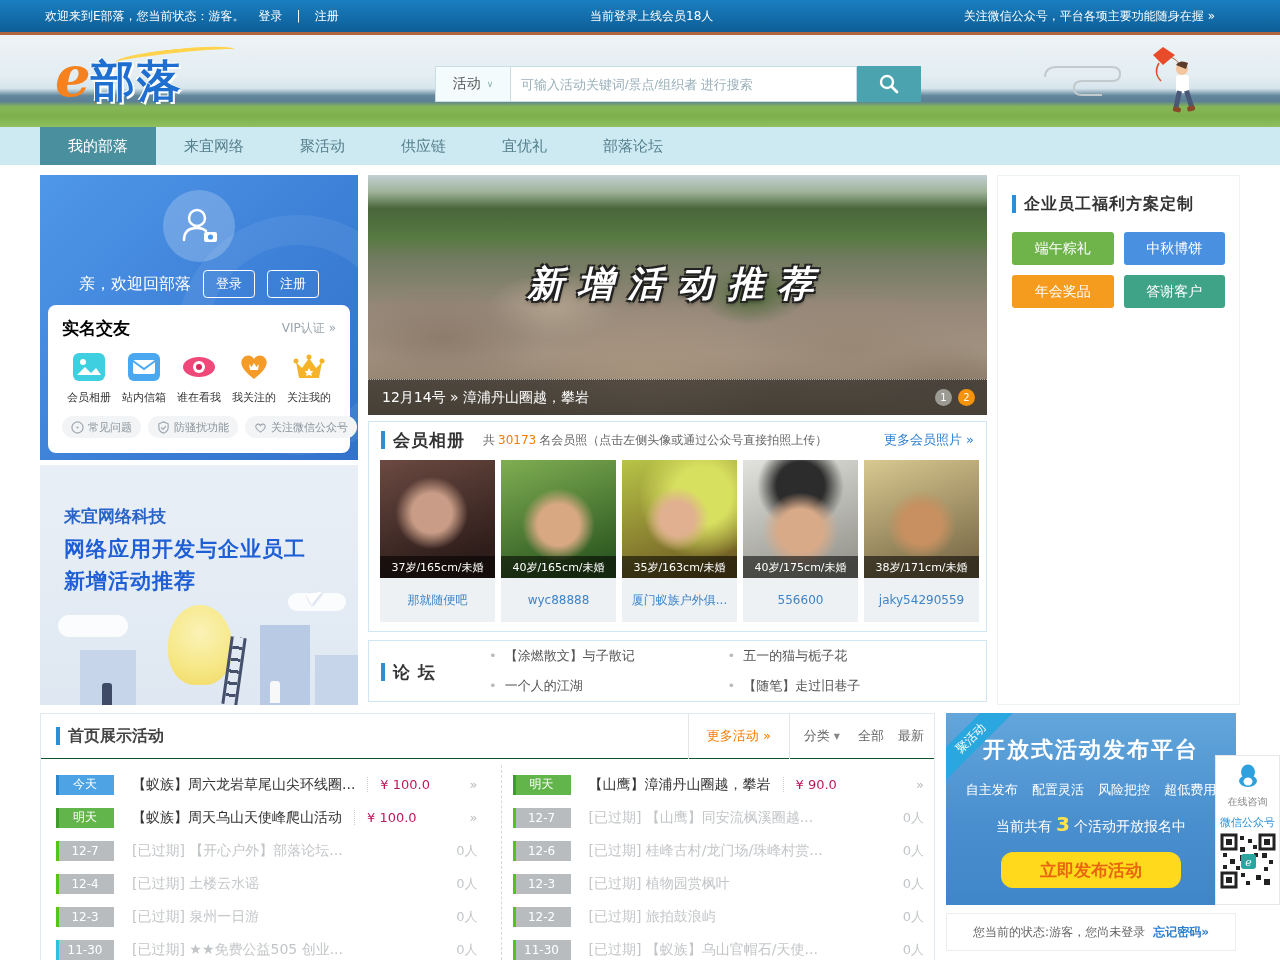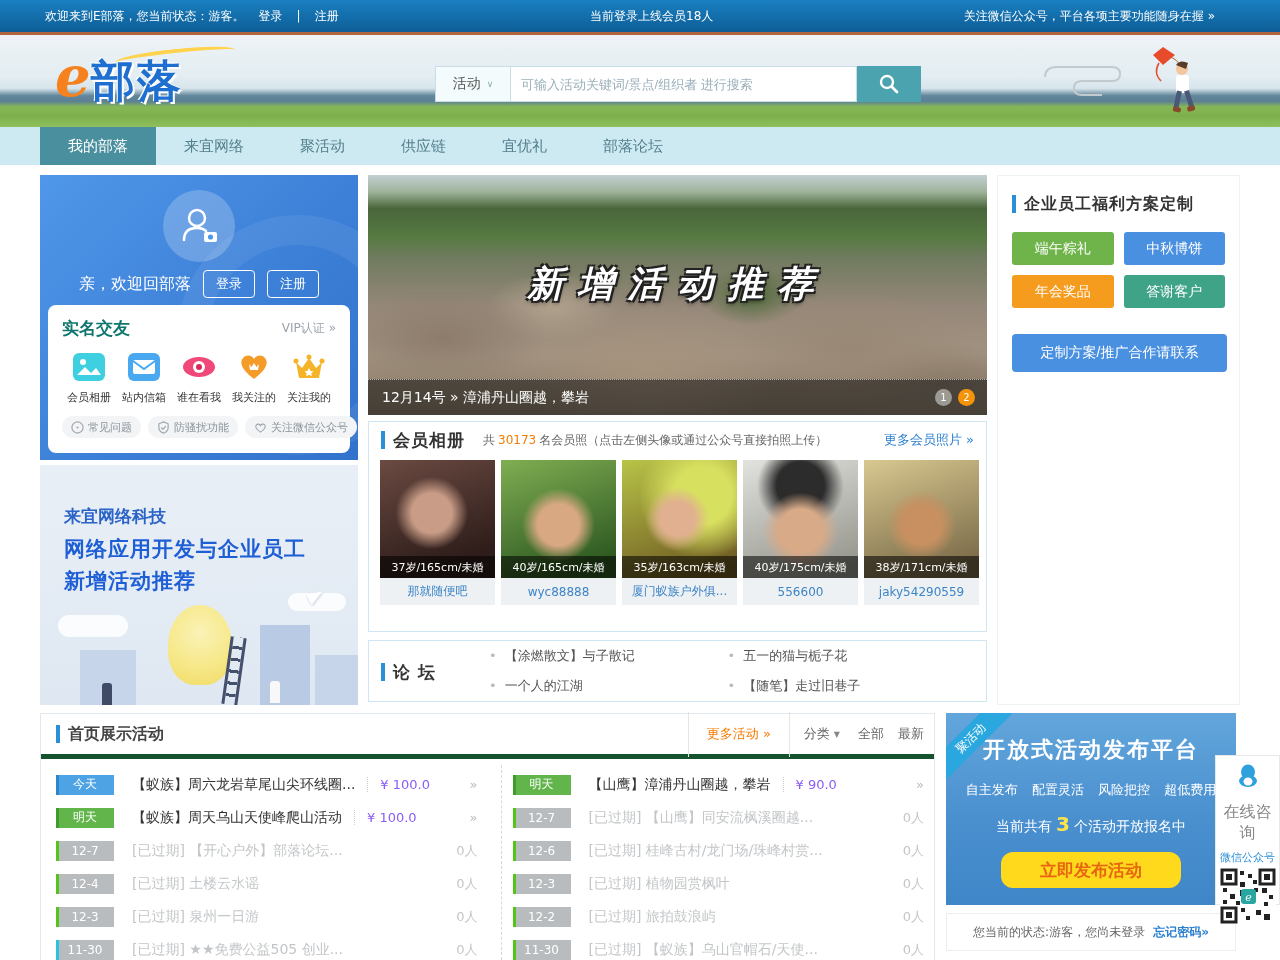--- a/index.html
+++ b/index.html
@@ -51,21 +51,21 @@
     border-radius:50%; border:30px solid rgba(255,255,255,.07); }
   .avatar { position:absolute; left:123px; top:15px; width:72px; height:72px; border-radius:50%;
     background:rgba(255,255,255,.22); display:flex; align-items:center; justify-content:center; cursor:pointer;}
   .greet-row { position:absolute; left:0; top:95px; width:318px; display:flex; align-items:center; justify-content:center; gap:12px; }
   .greet { color:#fff; font-size:16px; }
   .ghost-btn { border:1px solid #fff; border-radius:4px; color:#fff; font-size:13px;
     padding:4px 12px; background:transparent; cursor:pointer; }
   .friend-card { position:absolute; left:8px; top:130px; width:302px; height:148px;
     background:#fff; border-radius:8px; padding:12px 14px 0 14px; }
   .fc-head { display:flex; justify-content:space-between; align-items:center; }
-  .fc-title { font-size:17px; font-weight:bold; color:#0f766e; }
+  .fc-title { font-size:17px; font-weight:bold; color:#000000; }
   .fc-vip { font-size:12px; color:#9aa4ad; cursor:pointer; }
   .fc-icons { display:flex; justify-content:space-between; margin-top:12px; }
   .fc-item { width:54px; text-align:center; cursor:pointer; }
   .fc-item .lbl { font-size:11px; color:#333; margin-top:4px; white-space:nowrap; }
   .fc-pills { display:flex; gap:7px; margin-top:11px; }
   .pill { background:#f2f4f6; border-radius:11px; height:22px; padding:0 9px;
     display:flex; align-items:center; gap:4px; font-size:11px; color:#8a949c; cursor:pointer; white-space:nowrap;}
   .promo-left { position:absolute; left:40px; top:465px; width:318px; height:240px;
     background:linear-gradient(180deg,#e9eff6,#dfe8f2); overflow:hidden; }
   .pl-t1 { position:absolute; left:24px; top:40px; font-size:17px; color:#2a64c8; font-weight:bold;}
@@ -120,21 +120,21 @@
   .alb-row { display:flex; gap:6px; padding:2px 11px 0 11px; }
   .mcard { width:115px; cursor:pointer; }
   .mphoto { position:relative; width:115px; height:118px; }
   .mcard:nth-child(1) .mphoto { background:radial-gradient(circle at 45% 45%, #c89c86 0 22%, rgba(0,0,0,0) 40%),linear-gradient(160deg,#6b4a42,#2e1d1a 80%);padding-left:31px; }
   .mcard:nth-child(2) .mphoto { background:radial-gradient(circle at 50% 55%, #d8a882 0 24%, rgba(0,0,0,0) 42%),linear-gradient(160deg,#7fae52,#2f5a22 85%); }
   .mcard:nth-child(3) .mphoto { background:radial-gradient(circle at 48% 50%, #e0b090 0 20%, rgba(0,0,0,0) 38%),radial-gradient(circle at 70% 30%, #d8e060 0 25%, rgba(0,0,0,0) 55%),linear-gradient(160deg,#b8c447,#6e5a23 90%); }
   .mcard:nth-child(4) .mphoto { background:radial-gradient(circle at 50% 60%, #d8aa88 0 24%, rgba(0,0,0,0) 42%),radial-gradient(circle at 50% 22%, #2c2c2c 0 22%, rgba(0,0,0,0) 40%),linear-gradient(160deg,#e2e2de,#96968e 90%); }
   .mcard:nth-child(5) .mphoto { background:radial-gradient(circle at 50% 55%, #c89060 0 22%, rgba(0,0,0,0) 40%),linear-gradient(160deg,#d8c890,#7a6a48 90%); }
   .minfo { position:absolute; left:0; bottom:0; width:100%; height:22px; background:rgba(0,0,0,.55);
     color:#fff; font-size:11px; display:flex; align-items:center; justify-content:center; white-space:nowrap;}
-  .mname { height:27px; background:#eef1f4; color:#3d84c6; font-size:12px;
+  .mname { height:44px; background:#eef1f4; color:#3d84c6; font-size:12px;
     display:flex; align-items:center; justify-content:center; white-space:nowrap; overflow:hidden;}
 
   .forum { position:absolute; left:368px; top:640px; width:619px; height:62px;
     background:#fff; border:1px solid #cfe7f2; display:flex; }
   .forum .sec-head { height:62px; width:120px; }
   .forum-list { flex:1; display:grid; grid-template-columns:1fr 1fr; align-content:center; row-gap:12px; padding-right:20px;}
   .fpost { font-size:13px; color:#555; cursor:pointer; white-space:nowrap; }
   .fpost::before { content:"•"; color:#bbb; margin-right:8px; }
 
   
@@ -146,42 +146,42 @@
   .tile { height:33px; border-radius:3px; color:#fff; font-size:14px;
     display:flex; align-items:center; justify-content:center; cursor:pointer; }
   .tile.t1 { background:#6fb44a; } .tile.t2 { background:#4a90e0; }
   .tile.t3 { background:#f59b1d; } .tile.t4 { background:#3fa487; }
   .contact-btn { margin:26px 14px 0 14px; width:215px; height:38px; background:#4a90e0; border:none;
     border-radius:4px; color:#fff; font-size:14px; cursor:pointer; }
 
   
   .acts { position:absolute; left:40px; top:713px; width:895px; height:262px;
     background:#fff; border:1px solid #e2e9ee; }
-  .acts-head { height:45px; display:flex; align-items:center; padding:0 0 0 15px; border-bottom:5px solid #14532d; }
+  .acts-head { height:45px; display:flex; align-items:center; padding:0 0 0 15px; border-bottom:1px solid #14532d; }
   .acts-title { font-size:16px; font-weight:bold; color:#444; }
   .acts-ctrl { margin-left:auto; display:flex; align-items:center; height:45px; font-size:13px; }
   .acts-ctrl .more { color:#f57c00; padding:0 18px; border-left:1px solid #e5e5e5; height:45px; display:flex; align-items:center; cursor:pointer;}
   .acts-ctrl .cat { color:#666; padding:0 14px; border-left:1px solid #e5e5e5; height:45px; display:flex; align-items:center; gap:4px; cursor:pointer;}
   .acts-ctrl .cat .tri { font-size:8px; color:#888; }
   .acts-ctrl .flt { color:#666; padding:0 10px 0 4px; cursor:pointer; }
   .acts-body { position:relative; display:flex; padding-top:9px; }
   .acts-col { width:447px; padding:0 10px 0 15px; }
   .acts-col.right { padding-left:25px; }
   .divider { position:absolute; left:460px; top:6px; bottom:6px; border-left:1px dashed #d8d8d8; }
   .arow { height:33px; display:flex; align-items:center; cursor:pointer; }
   .badge { position:relative; width:58px; height:20px; margin-right:18px; flex:none;
     color:#fff; font-size:12px; display:flex; align-items:center; justify-content:center; }
   .badge::before { content:""; position:absolute; left:0; top:0; bottom:0; width:3px; }
   .b-today { background:#4da3e3; } .b-today::before { background:#2b86cc; }
   .b-tom { background:#62b54a; } .b-tom::before { background:#3f9c2a; }
   .b-exp { background:#b9bcbe; } .b-exp::before { background:#52c41a; }
   .b-exp.cyan::before { background:#29c3e0; }
   .atitle { font-size:14px; color:#333; white-space:nowrap; overflow:hidden; max-width:235px;}
   .arow.expired .atitle { color:#c3c6c8; }
-  .aprice { font-size:13px; color:#8b5cf6; margin-left:12px; padding-left:12px; border-left:1px dotted #ccc; white-space:nowrap;}
+  .aprice { font-size:13px; color:#be185d; margin-left:12px; padding-left:12px; border-left:1px dotted #ccc; white-space:nowrap;}
   .apeople { margin-left:auto; font-size:13px; color:#c3c6c8; white-space:nowrap;}
   .aarrow { margin-left:auto; color:#bbb; font-size:13px; }
 
   
   .publish { position:absolute; left:946px; top:713px; width:290px; height:192px; overflow:hidden;
     background:linear-gradient(180deg,#63a6dc 0%,#4a90cf 55%,#3f86c8 100%); }
   .ribbon { position:absolute; left:-30px; top:14px; width:110px; transform:rotate(-45deg);
     background:#29a7de; color:#fff; font-size:12px; text-align:center; padding:3px 0; }
   .pub-title { margin-top:22px; text-align:center; color:#fff; font-size:22px; font-weight:bold; letter-spacing:2px;}
   .pub-feats { margin-top:16px; text-align:center; color:#fff; font-size:13px; word-spacing:10px; white-space:nowrap;}
@@ -189,21 +189,21 @@
   .pub-count .n { color:#ffe34d; font-size:20px; font-weight:bold; margin:0 4px;}
   .pub-btn { display:block; margin:16px auto 0 auto; width:180px; height:36px; background:#ffd91c;
     border:none; border-radius:12px; color:#e8650f; font-size:17px; font-weight:bold; cursor:pointer;font-family:Liberation Mono, monospace;}
   .statusbar { position:absolute; left:946px; top:913px; width:290px; height:38px; background:#fff;
     border:1px solid #eee; display:flex; align-items:center; justify-content:center; gap:8px; font-size:12px; color:#666;}
   .statusbar .forgot { color:#2b7fd0; font-weight:bold; cursor:pointer; }
 
   
   .floatw { position:absolute; left:1215px; top:755px; width:65px; height:150px; background:#fff;
     border:1px solid #e8e8e8; z-index:5; text-align:center; }
-  .fw-consult { font-size:16px; color:#888; margin-top:10px;}
+  .fw-consult { font-size:10px; color:#888; margin-top:3px;}
   .fw-wechat { font-size:11px; color:#2b8fd8; margin-top:6px; cursor:pointer;}
   .fw-qr { margin:3px auto 0 auto; width:56px; height:56px; position:relative; background:#fff; }
 </style>
 </head>
 <body>
 
 <div class="page">
 
   <div class="topbar">
     <div class="tb-left">
@@ -433,21 +433,20 @@
     <div class="sec-head">
       <div class="accent"></div>
       <span class="sec-title">企业员工福利方案定制</span>
     </div>
     <div class="tiles">
       <div class="tile t1">端午粽礼</div>
       <div class="tile t2">中秋博饼</div>
       <div class="tile t3">年会奖品</div>
       <div class="tile t4">答谢客户</div>
     </div>
-    <button class="contact-btn">定制方案/推广合作请联系</button>
   </div>
 
   <div class="acts">
     <div class="acts-head">
       <div class="accent"></div>
       <span class="acts-title">首页展示活动</span>
       <div class="acts-ctrl">
         <span class="more">更多活动 »</span>
         <span class="cat">
           <span>分类</span>

